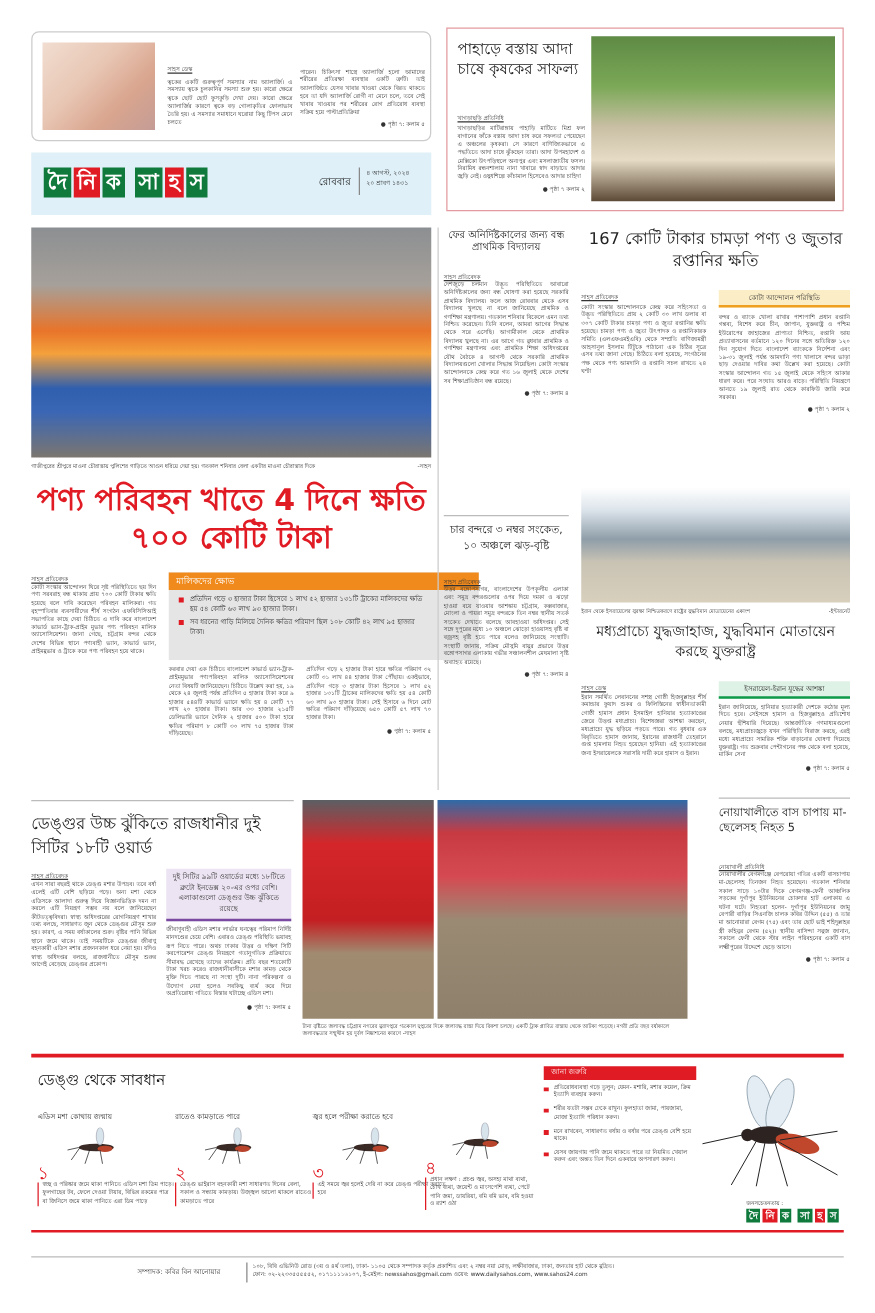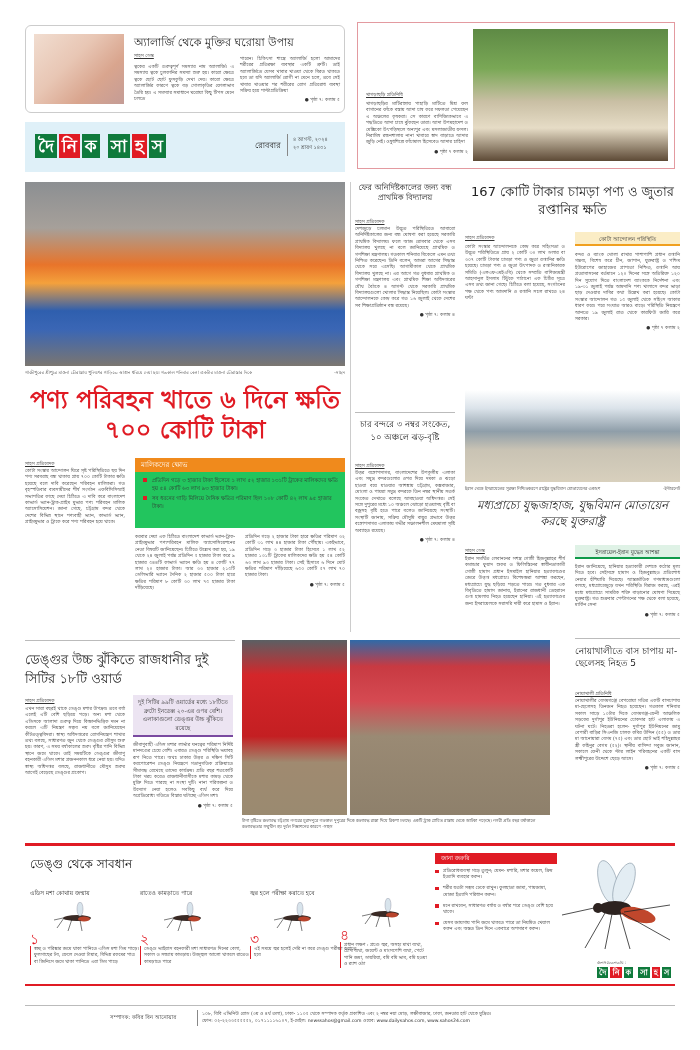--- a/index.html
+++ b/index.html
@@ -40,21 +40,21 @@
   #ginger .photo { left: 115px; top: 6px; width: 195px; height: 132px; background: linear-gradient(180deg,#5e8a45 0%,#7aa856 30%,#c9bfa4 55%,#e6dcc6 75%,#5d4a36 100%); }
 
   
   #fire { left: 25px; top: 182px; width: 320px; height: 184px; background: linear-gradient(180deg,#8c8f92 0%,#a6a09a 25%,#e8742a 45%,#f4a13c 55%,#2f5fae 70%,#3a66b5 80%,#7b7670 100%); }
   #fire-cap { left: 25px; top: 370px; width: 320px; font-size: 4.4px; color: #333; display: flex; justify-content: space-between; }
 
   
   #main-hl { left: 25px; top: 385px; width: 320px; text-align: center; color: #e01b24; font-size: 24px; line-height: 30px; font-weight: bold; }
   #main-by { left: 25px; top: 458px; }
   #main-col1 { left: 25px; top: 468px; width: 100px; }
-  #owners-box { left: 135px; top: 458px; width: 210px; height: 70px; background: #22c55e; }
+  #owners-box { left: 135px; top: 458px; width: 248px; height: 70px; background: #e5e5e5; }
   #owners-box .tag { position: absolute; left: 0; top: 0; width: 100%; height: 14px; background: #f08a1c; color: #fff; font-size: 7px; line-height: 14px; padding-left: 6px; }
   #owners-box ul { position: absolute; left: 8px; top: 18px; width: 198px; list-style: none; }
   #owners-box li { font-size: 5.4px; line-height: 8px; color: #333; padding-left: 9px; position: relative; margin-bottom: 2px; }
   #owners-box li::before { content: ""; position: absolute; left: 0; top: 2px; width: 4px; height: 4px; background: #e01b24; }
   #main-col2 { left: 135px; top: 534px; width: 100px; }
   #main-col3 { left: 245px; top: 534px; width: 100px; }
 
   
   #school-hl { left: 355px; top: 183px; width: 100px; text-align: center; font-size: 8px; line-height: 10px; }
   #school-by { left: 355px; top: 216px; }
@@ -66,21 +66,21 @@
   
   #leather-hl { left: 465px; top: 183px; width: 215px; text-align: center; font-size: 13px; line-height: 18px; }
   #leather-by { left: 465px; top: 232px; }
   #leather-txt { left: 465px; top: 244px; width: 100px; }
   #quota-tag { left: 575px; top: 232px; width: 105px; height: 14px; background: #fbedc6; border-bottom: 2px solid #f0a020; font-size: 5.5px; line-height: 14px; text-align: center; color: #333; }
   #quota-txt { left: 575px; top: 252px; width: 105px; }
 
   
   #jets { left: 465px; top: 390px; width: 215px; height: 92px; background: linear-gradient(180deg,#ffffff 0%,#dbe3ea 20%,#8f9ea9 45%,#c9c3b4 65%,#d8d0bd 100%); }
   #jets-cap { left: 465px; top: 486px; width: 215px; font-size: 4.2px; color: #333; display: flex; justify-content: space-between; }
-  #mideast-hl { left: 465px; top: 497px; width: 215px; text-align: center; font-size: 11.5px; line-height: 16px; font-style: italic; }
+  #mideast-hl { left: 465px; top: 497px; width: 215px; text-align: center; font-size: 11.5px; line-height: 16px; }
   #mideast-by { left: 465px; top: 545px; }
   #mideast-txt { left: 465px; top: 556px; width: 100px; }
   #israel-tag { left: 575px; top: 545px; width: 105px; height: 14px; background: #dff2e6; border-bottom: 2px solid #0f9a4a; font-size: 5.5px; line-height: 14px; text-align: center; color: #222; }
   #israel-txt { left: 575px; top: 564px; width: 105px; }
 
   
   #dengue-hl { left: 25px; top: 650px; width: 205px; text-align: left; font-size: 13px; line-height: 19px; }
   #dengue-by { left: 25px; top: 695px; }
   #dengue-col1 { left: 25px; top: 706px; width: 100px; }
   #dengue-box { left: 133px; top: 695px; width: 100px; height: 42px; background: #ece4f2; border-bottom: 2px solid #7a4aa0; font-size: 5.8px; line-height: 8.6px; text-align: center; padding: 3px; color: #333; }
@@ -122,21 +122,20 @@
   #footer-sep { left: 197px; top: 1010px; width: 1px; height: 16px; background: #888; }
   #footer-info { left: 202px; top: 1010px; font-size: 4.6px; line-height: 7px; color: #333; width: 420px; }
 
   .vsep { position: absolute; width: 1px; background: #ccc; }
 </style>
 </head>
 <body>
 
 <div id="allergy" class="abs">
   <div class="abs photo"></div>
-  <div class="abs hl">অ্যালার্জি থেকে মুক্তির ঘরোয়া উপায়</div>
   <div class="abs col1">
     <div class="byline">সাহস ডেস্ক</div>
     <div class="body-text">ত্বকের একটি গুরুত্বপূর্ণ সমস্যার নাম অ্যালার্জি। এ সমস্যায় ত্বকে চুলকানির সমস্যা শুরু হয়। কারো ক্ষেত্রে ত্বকে ছোট ছোট ফুসকুড়ি দেখা দেয়। কারো ক্ষেত্রে অ্যালার্জির কারণে ত্বকে বড় গোলাকৃতির ফোলাভাব তৈরি হয়। এ সমস্যার সমাধানে ঘরোয়া কিছু টিপস মেনে চলতে</div>
   </div>
   <div class="abs col2">
     <div class="body-text">পারেন। চিকিৎসা শাস্ত্রে অ্যালার্জি হলো আমাদের শরীরের প্রতিরক্ষা ব্যবস্থার একটি ত্রুটি। তাই অ্যালার্জিতে যেসব খাবার খাওয়া থেকে বিরত থাকতে হবে তা যদি অ্যালার্জি রোগী না মেনে চলে, তবে সেই খাবার খাওয়ার পর শরীরের রোগ প্রতিরোধ ব্যবস্থা সক্রিয় হয়ে পাল্টাপ্রতিক্রিয়া</div>
     <div class="cont">● পৃষ্ঠা ৭: কলাম ৫</div>
   </div>
 </div>
 
@@ -151,35 +150,36 @@
   </div>
   <div id="mast-day" class="abs">রোববার</div>
   <div id="mast-sep" class="abs"></div>
   <div id="mast-date" class="abs">
     <div>৪ আগস্ট, ২০২৪</div>
     <div>২০ শ্রাবণ ১৪৩১</div>
   </div>
 </div>
 
 <div id="ginger" class="abs">
+  <div class="abs hl">পাহাড়ে বস্তায় আদা চাষে কৃষকের সাফল্য</div>
   <div class="abs by byline">খাগড়াছড়ি প্রতিনিধি</div>
   <div class="abs txt">
     <div class="body-text">খাগড়াছড়ির মাটিরাঙ্গায় পাহাড়ি মাটিতে মিশ্র ফল বাগানের ফাঁকে বস্তায় আদা চাষ করে সফলতা পেয়েছেন এ অঞ্চলের কৃষকরা। সে কারণে বাণিজ্যিকভাবে এ পদ্ধতিতে আদা চাষে ঝুঁকছেন তারা। আদা উপমহাদেশ ও মেক্সিকো উৎপত্তিস্থলে অন্যপুর এবং মসলাজাতীয় ফসল। নিরামিষ রন্ধনশালায় নানা খাবারে স্বাদ বাড়াতে আদার জুড়ি নেই। ওষুধশিল্পে কাঁচামাল হিসেবেও আদার চাহিদা</div>
     <div class="cont">● পৃষ্ঠা ৭ কলাম ২</div>
   </div>
   <div class="abs photo"></div>
 </div>
 
 <div id="fire" class="abs photo"></div>
 <div id="fire-cap" class="abs">
   <span>গাজীপুরের শ্রীপুরে মাওনা চৌরাস্তায় পুলিশের গাড়িতে আগুন ধরিয়ে দেয়া হয়। গতকাল শনিবার বেলা একটার মাওনা চৌরাস্তার দিকে</span>
   <span>-সাহস</span>
 </div>
 
-<div id="main-hl" class="abs">পণ্য পরিবহন খাতে ৬ দিনে ক্ষতি ৭০০ কোটি টাকা</div>
+<div id="main-hl" class="abs">পণ্য পরিবহন খাতে 4 দিনে ক্ষতি ৭০০ কোটি টাকা</div>
 <div id="main-by" class="abs byline">সাহস প্রতিবেদক</div>
 <div id="main-col1" class="abs body-text">কোটা সংস্কার আন্দোলন ঘিরে সৃষ্ট পরিস্থিতিতে ছয় দিন পণ্য সরবরাহ বন্ধ থাকায় প্রায় ৭০০ কোটি টাকার ক্ষতি হয়েছে বলে দাবি করেছেন পরিবহন মালিকরা। গত বৃহস্পতিবার ব্যবসায়ীদের শীর্ষ সংগঠন এফবিসিসিআই সভাপতির কাছে দেয়া চিঠিতে এ দাবি করে বাংলাদেশ কাভার্ড ভ্যান-ট্রাক-প্রাইম মুভার পণ্য পরিবহন মালিক অ্যাসোসিয়েশন। জানা গেছে, চট্টগ্রাম বন্দর থেকে দেশের বিভিন্ন স্থানে পণ্যবাহী ভ্যান, কাভার্ড ভ্যান, প্রাইমমুভার ও ট্রাকে করে পণ্য পরিবহন হয়ে থাকে।</div>
 <div id="owners-box" class="abs">
   <div class="tag">মালিকদের ক্ষোভ</div>
   <ul>
     <li>প্রতিদিন গড়ে ৩ হাজার টাকা হিসেবে ১ লাখ ৫২ হাজার ১৩১টি ট্রাকের মালিকদের ক্ষতি হয় ৫৪ কোটি ৬৩ লাখ ৯৩ হাজার টাকা।</li>
     <li>সব ধরনের গাড়ি মিলিয়ে দৈনিক ক্ষতির পরিমাণ ছিল ১০৮ কোটি ৪২ লাখ ৯৫ হাজার টাকা।</li>
   </ul>
 </div>
 <div id="main-col2" class="abs body-text">করবার দেয়া এক চিঠিতে বাংলাদেশ কাভার্ড ভ্যান-ট্রাক-প্রাইমমুভার পণ্যপরিবহন মালিক অ্যাসোসিয়েশনের নেতা বিষয়টি জানিয়েছেন। চিঠিতে উল্লেখ করা হয়, ১৯ থেকে ২৪ জুলাই পর্যন্ত প্রতিদিন ৫ হাজার টাকা করে ৯ হাজার ৫৪৪টি কাভার্ড ভ্যানে ক্ষতি হয় ৪ কোটি ৭৭ লাখ ২০ হাজার টাকা। আর ৩৩ হাজার ২১৫টি ডেলিভারি ভ্যানে দৈনিক ২ হাজার ৫০০ টাকা হারে ক্ষতির পরিমাণ ৮ কোটি ৩০ লাখ ৭৫ হাজার টাকা দাঁড়িয়েছে।</div>

